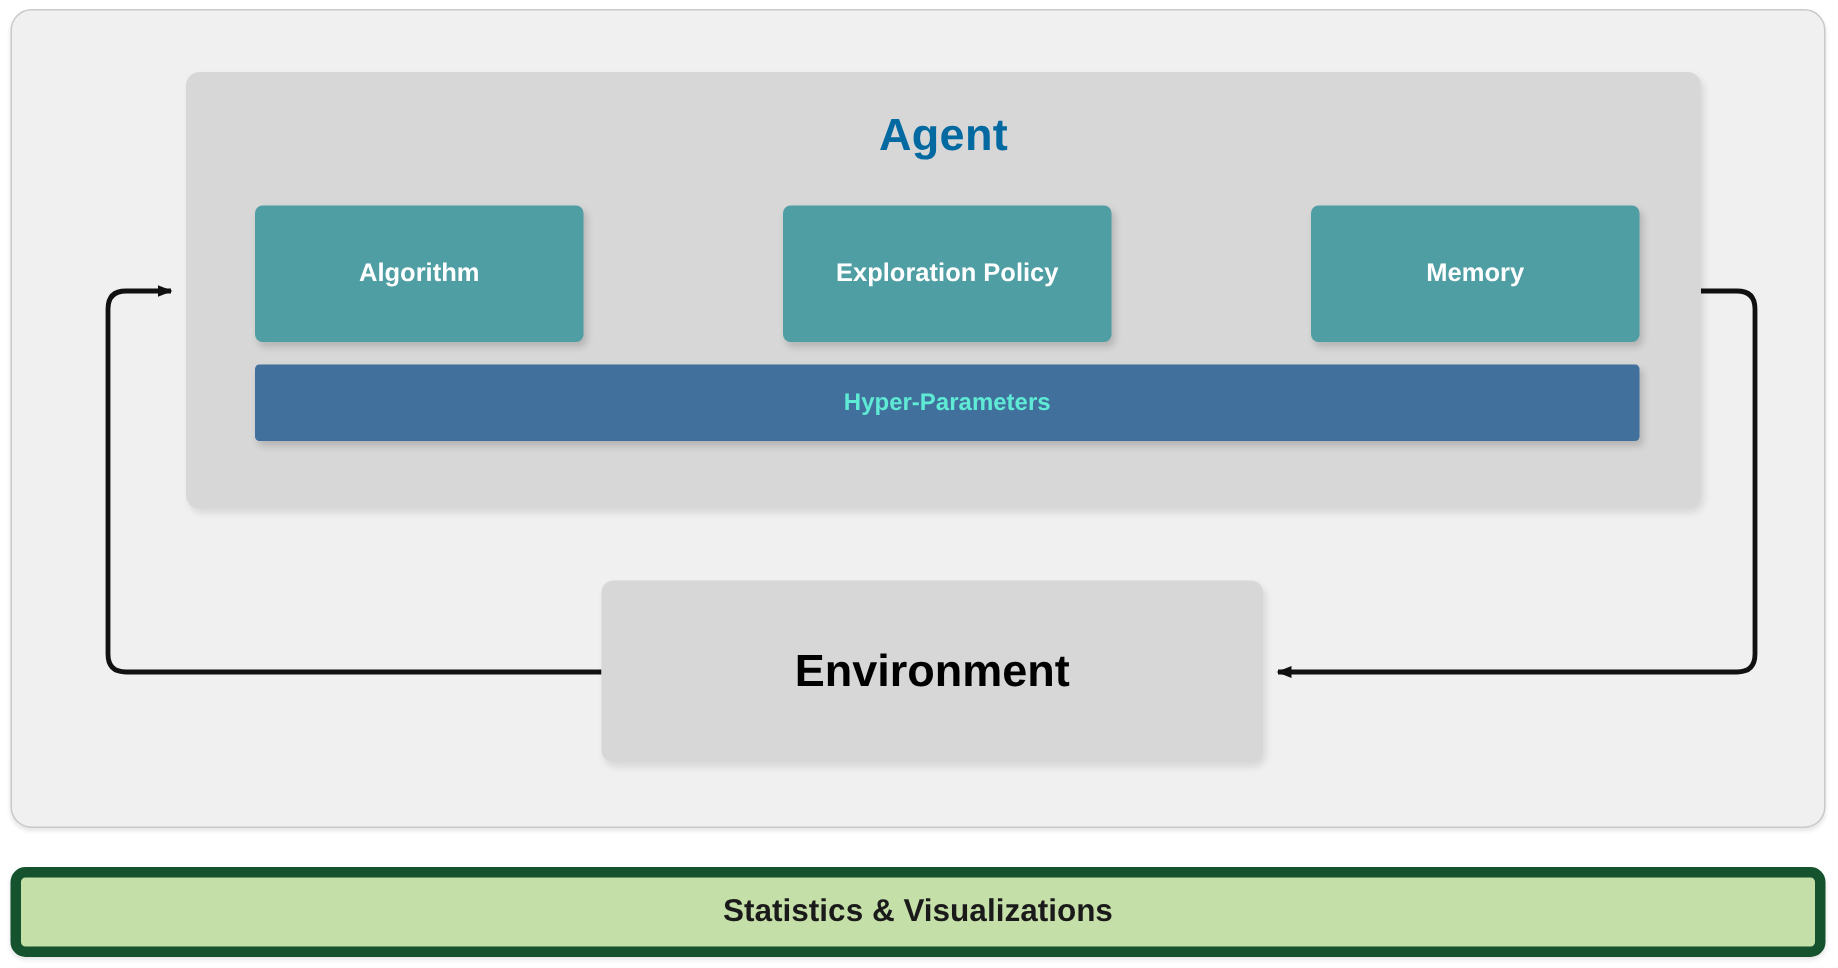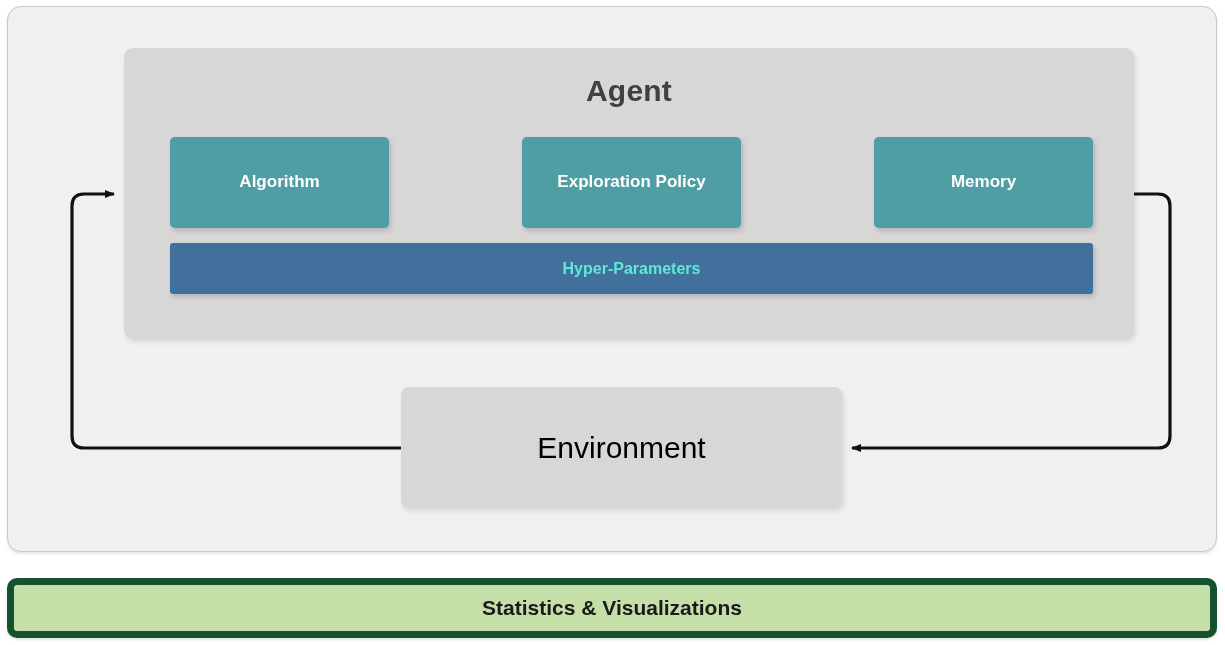--- a/index.html
+++ b/index.html
@@ -56,21 +56,21 @@
     box-shadow: 2px 3px 5px rgba(0,0,0,0.10);
   }
   .agent-title {
     position: absolute;
     left: 0;
     top: 26px;
     width: 1010px;
     text-align: center;
     font-size: 30px;
     font-weight: bold;
-    color: #404040;
+    color: #0369a1;
     letter-spacing: 0.2px;
   }
 
   
   .component-row {
     position: absolute;
     left: 46px;
     top: 89px;
     width: 923px;
     height: 91px;
@@ -120,21 +120,21 @@
     height: 121px;
     background: #d7d7d7;
     border-radius: 8px;
     display: flex;
     align-items: center;
     justify-content: center;
     box-shadow: 2px 3px 5px rgba(0,0,0,0.10);
   }
   .environment-label {
     font-size: 30px;
-    font-weight: normal;
+    font-weight: bold;
     color: #000000;
   }
 
   
   .stats-bar {
     position: absolute;
     left: 7px;
     top: 578px;
     width: 1210px;
     height: 60px;

